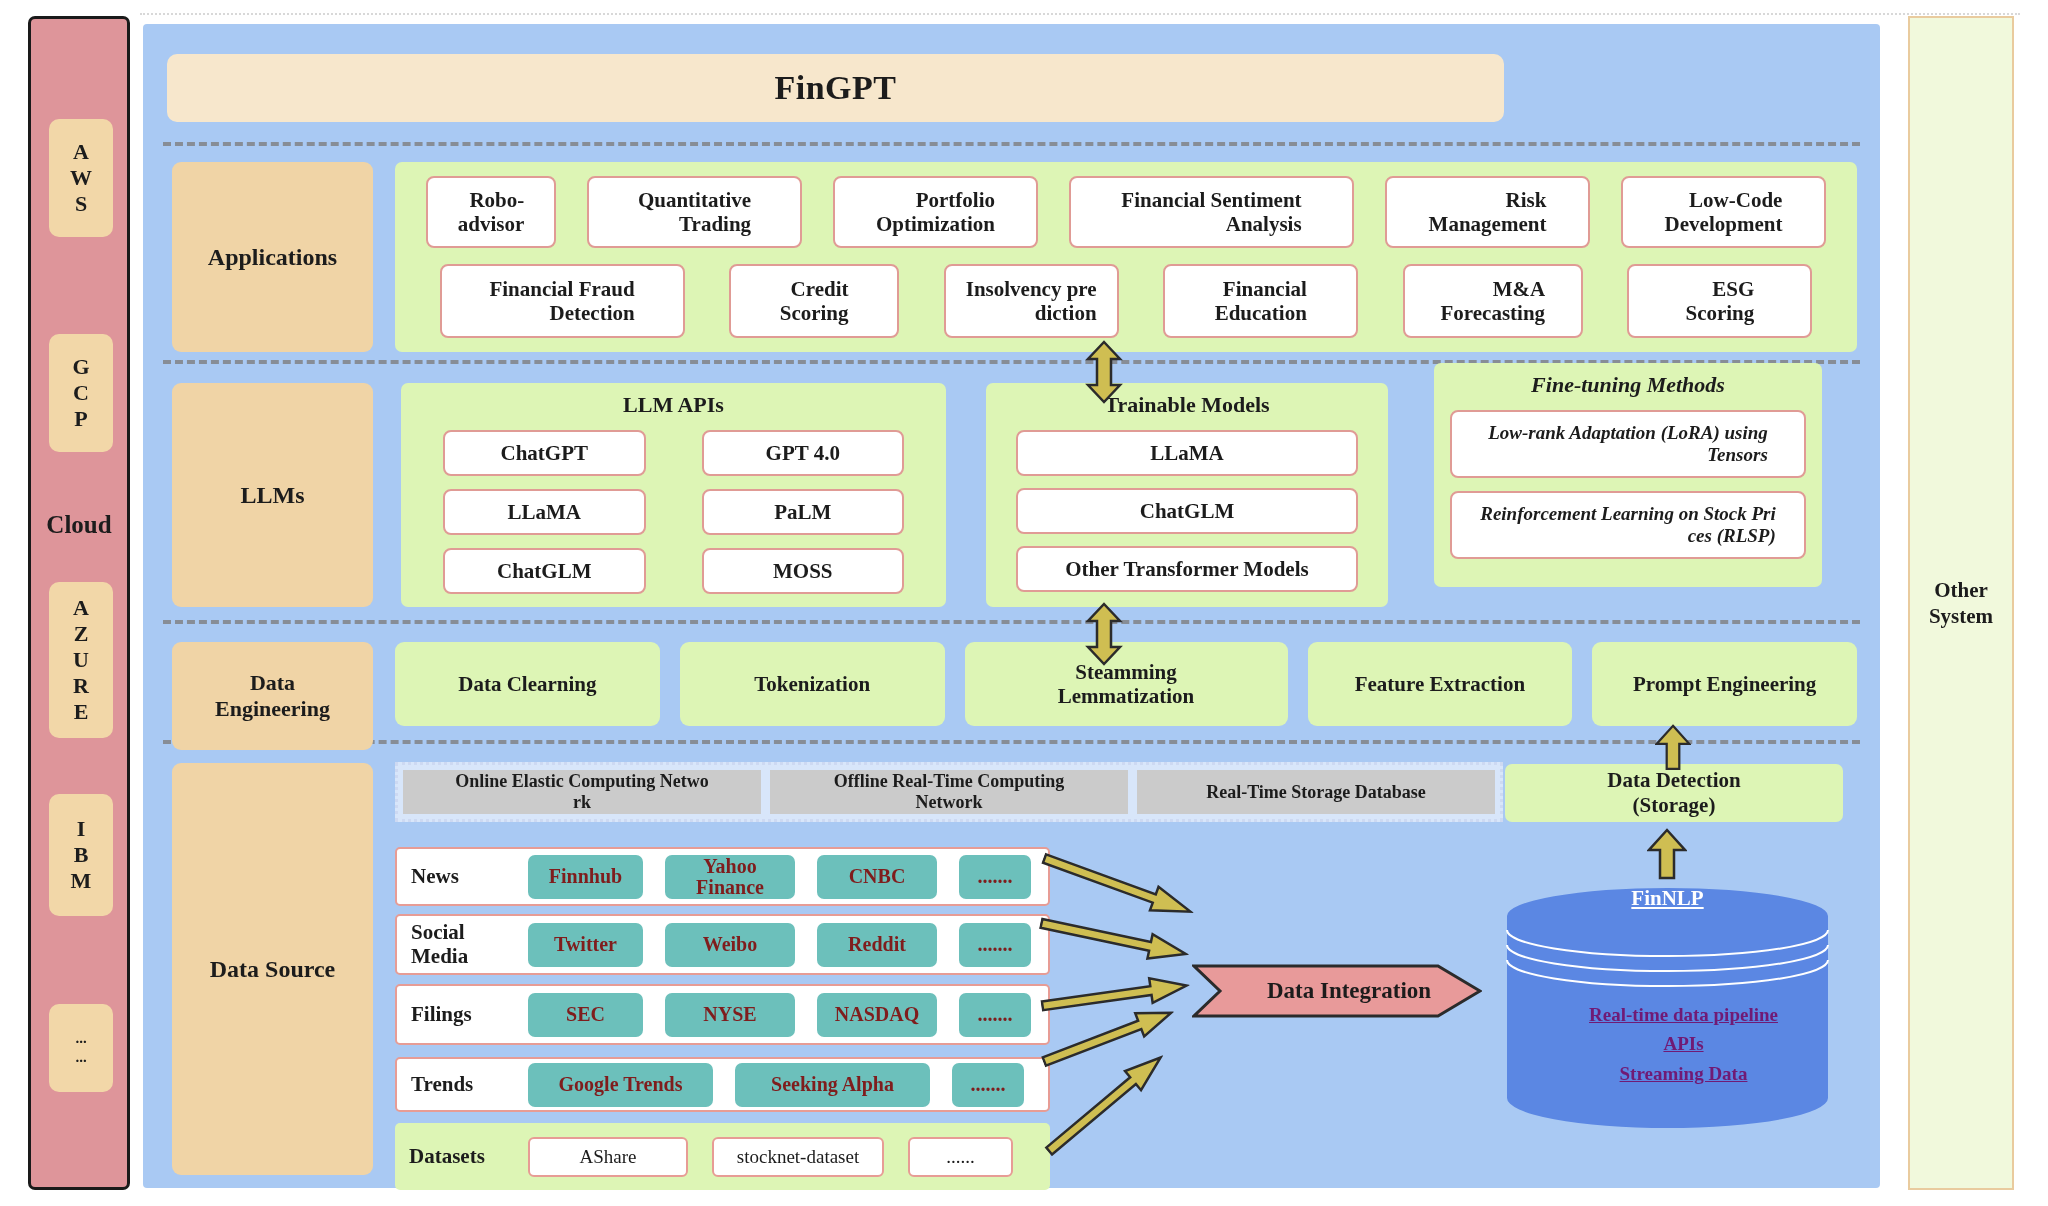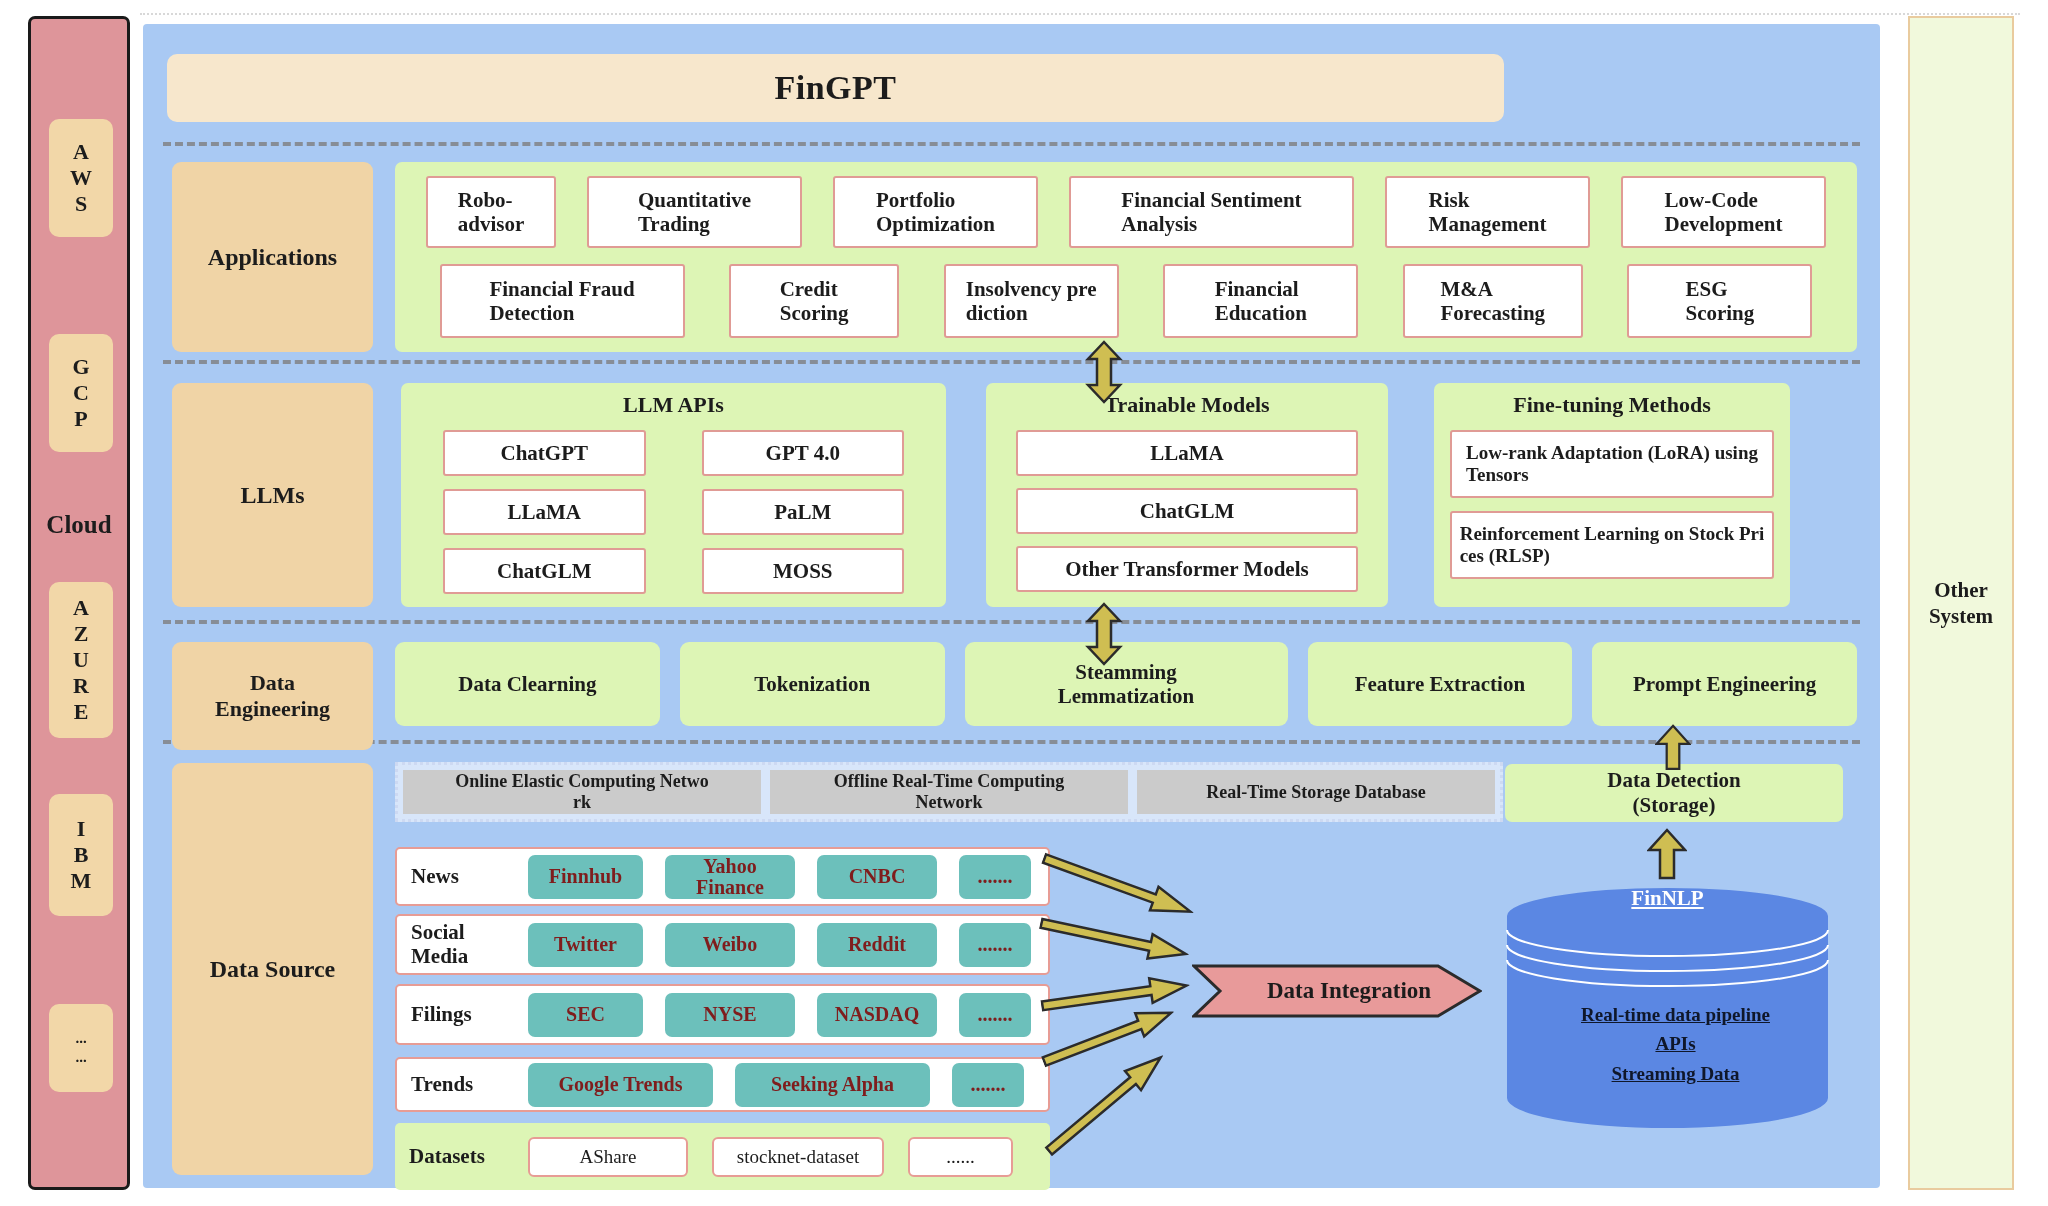--- a/index.html
+++ b/index.html
@@ -35,42 +35,42 @@
 
   .sec-label{position:absolute;left:29px;width:201px;background:#F0D4A6;border-radius:9px;
     display:flex;align-items:center;justify-content:center;text-align:center;
     font-weight:bold;font-size:24px;white-space:pre-line;line-height:1.2;}
   .apps-label{top:138px;height:190px;}
   .llms-label{top:359px;height:224px;}
   .de-label{top:618px;height:108px;font-size:22px;}
   .ds-label{top:739px;height:412px;}
 
   .green{background:#DDF5B5;border-radius:7px;}
-  .wbox{background:#fff;border:2.5px solid #E09B95;border-radius:3px;box-sizing:border-box;
-    display:flex;align-items:center;justify-content:center;text-align:left;
+  .wbox{background:#fff;border:2.5px solid #E09B95;border-radius:8px;box-sizing:border-box;
+    display:flex;align-items:center;justify-content:center;text-align:right;
     font-weight:bold;white-space:pre-line;line-height:1.15;}
 
   
   .apps-green{position:absolute;left:252px;top:138px;width:1462px;height:190px;}
   .apps-row{display:flex;justify-content:space-evenly;align-items:stretch;}
   .apps-row.r1{padding-top:14px;height:72px;}
   .apps-row.r2{margin-top:16px;height:74px;}
   .apps-row .wbox{font-size:21px;}
   .aw0{width:130px}.aw1{width:215px}.aw2{width:205px}.aw3{width:285px}.aw4{width:205px}.aw5{width:205px}
   .bw0{width:245px}.bw1{width:170px}.bw2{width:175px}.bw3{width:195px}.bw4{width:180px}.bw5{width:185px}
 
   
   .gtitle{text-align:center;font-weight:bold;font-size:22px;padding-top:9px;}
   .llm-apis{position:absolute;left:258px;top:359px;width:545px;height:224px;box-sizing:border-box;}
   .llm-grid{display:grid;grid-template-columns:1fr 1fr;gap:13px 56px;padding:12px 42px 0;}
   .llm-grid .wbox{height:46px;font-size:21px;}
   .trainable{position:absolute;left:843px;top:359px;width:402px;height:224px;box-sizing:border-box;}
   .stack{display:flex;flex-direction:column;gap:12px;padding:12px 30px 0;}
   .stack .wbox{height:46px;font-size:21px;}
-  .finetune{position:absolute;left:1291px;top:359px;width:356px;height:224px;box-sizing:border-box;}
+  .finetune{position:absolute;left:1291px;top:339px;width:388px;height:224px;box-sizing:border-box;font-style:italic;}
   .ft-stack{display:flex;flex-direction:column;gap:13px;padding:12px 16px 0;}
   .ft-stack .wbox{height:68px;font-size:19px;}
 
   
   .de-row{position:absolute;left:252px;top:618px;width:1462px;height:84px;display:flex;gap:20px;}
   .de-box{background:#DDF5B5;border-radius:9px;display:flex;align-items:center;justify-content:center;
     text-align:center;font-weight:bold;font-size:21px;white-space:pre-line;line-height:1.15;flex:1;}
   .de-wide{flex:1.22;}
 
   
@@ -104,21 +104,21 @@
 
   
   .integ{position:absolute;left:1049px;top:940px;width:290px;height:54px;}
   .integ svg{position:absolute;inset:0;}
   .integ-label{position:absolute;inset:0;display:flex;align-items:center;justify-content:center;
     padding-left:24px;font-weight:bold;font-size:23px;}
   .cyl{position:absolute;left:1362px;top:860px;width:325px;height:250px;}
   .cyl svg{position:absolute;inset:0;}
   .cyl-title{position:absolute;top:2px;left:0;width:100%;text-align:center;color:#fff;
     font-weight:bold;font-size:21px;text-decoration:underline;}
-  .cyl-lines{position:absolute;top:116px;left:8px;width:100%;text-align:center;color:#0f172a;
+  .cyl-lines{position:absolute;top:116px;left:16px;width:100%;text-align:center;color:#701a75;
     font-weight:bold;font-size:19px;line-height:1.55;}
   .cyl-lines span{display:block;text-decoration:underline;}
 
   
   .dblarrow{position:absolute;left:941px;width:40px;height:64px;}
   .da1{top:316px}.da2{top:578px}
   .uparrow{position:absolute;}
   .up1{left:1512px;top:700px;width:36px;height:42px;}
   .up2{left:1504px;top:804px;width:40px;height:54px;}
   .carr{position:absolute;height:32px;transform-origin:0 50%;}

